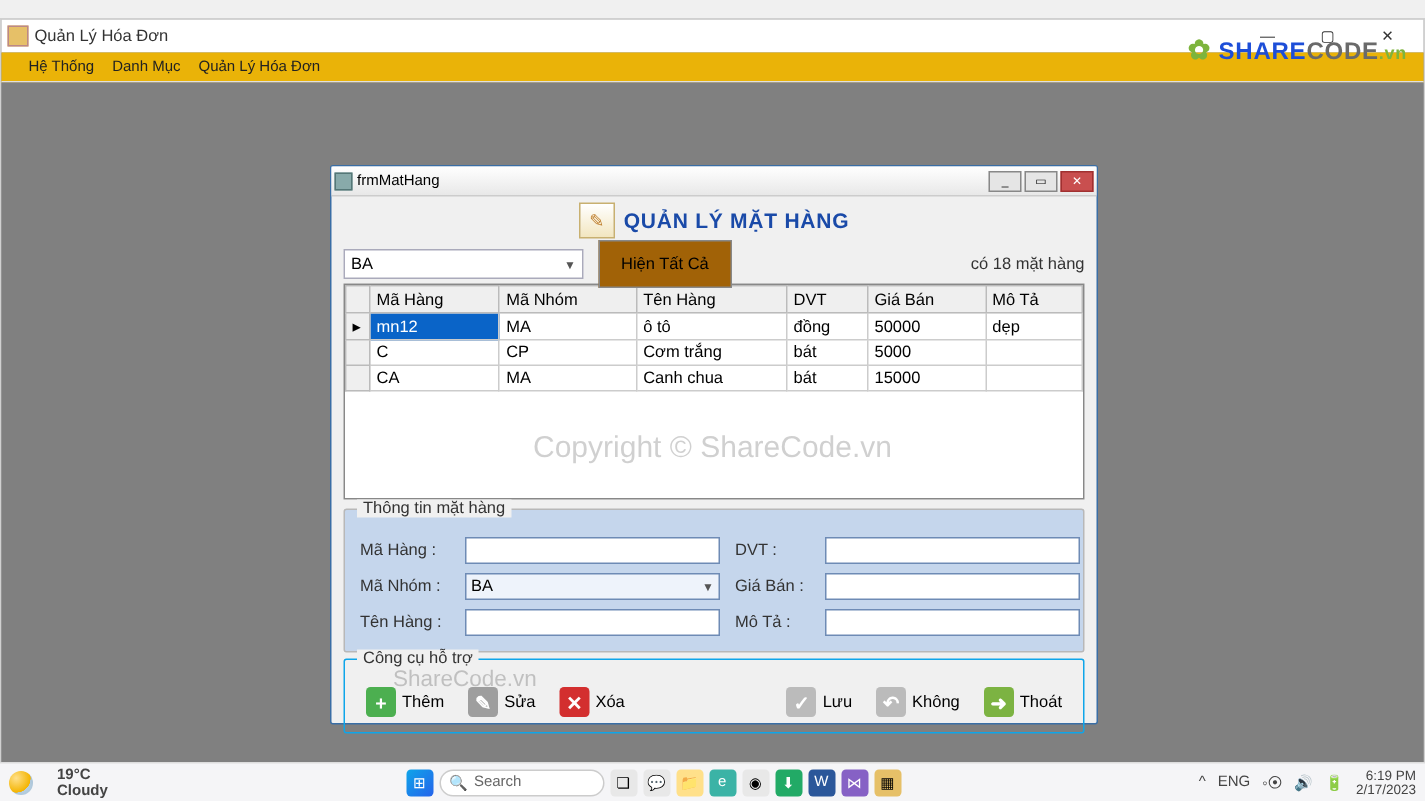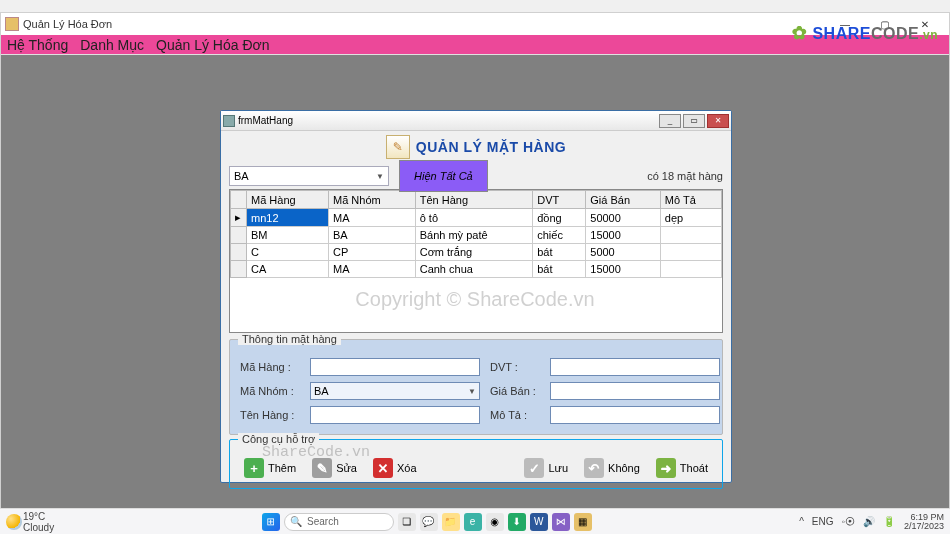--- a/index.html
+++ b/index.html
@@ -4,39 +4,39 @@
 <style>
 * { box-sizing: border-box; margin: 0; padding: 0; font-family: "Segoe UI", Tahoma, sans-serif; }
 body { width: 950px; height: 534px; background: #f0f0f0; overflow: hidden; position: relative; }
 
 
 .app-window { position: absolute; left: 0; top: 12px; width: 950px; height: 508px; background: #808080; border: 1px solid #d0d0d0; }
 .app-titlebar { height: 22px; background: #fff; display: flex; align-items: center; padding: 0 4px; font-size: 11px; color: #333; }
 .app-titlebar .icon { width: 14px; height: 14px; margin-right: 4px; background: #e6c068; border: 1px solid #b88; }
 .app-titlebar .spacer { flex: 1; }
 .win-btn { width: 40px; height: 22px; display: flex; align-items: center; justify-content: center; font-size: 10px; color: #333; }
-.app-menubar { height: 20px; background: #ec4899; display: flex; align-items: center; gap: 12px; padding: 0 6px; font-size: 14px; color: #222; border-bottom: 1px solid #e0e0e0; }
+.app-menubar { height: 20px; background: #eab308; display: flex; align-items: center; gap: 12px; padding: 0 18px; font-size: 10px; color: #222; border-bottom: 1px solid #e0e0e0; }
 .app-client { position: relative; width: 100%; height: calc(100% - 42px); background: #808080; }
 
 
 .dialog { position: absolute; left: 219px; top: 55px; width: 512px; height: 373px; background: #f0f0f0; border: 1px solid #3a6ea5; border-radius: 2px; }
 .dlg-titlebar { height: 20px; background: linear-gradient(#fff,#e8e8e8); display: flex; align-items: center; padding: 0 2px; font-size: 10px; border-bottom: 1px solid #ccc; }
 .dlg-titlebar .icon { width: 12px; height: 12px; margin-right: 3px; background: #8aa; border: 1px solid #577; }
 .dlg-titlebar .spacer { flex: 1; }
 .dlg-btn { width: 22px; height: 14px; border: 1px solid #888; margin-left: 2px; display: flex; align-items: center; justify-content: center; font-size: 8px; background: #e5e5e5; }
 .dlg-btn.close { background: #c94f4f; border-color: #a03030; color: #fff; }
 
 .dlg-header { height: 32px; display: flex; align-items: center; justify-content: center; gap: 6px; }
 .dlg-header .hicon { width: 24px; height: 24px; border: 1px solid #c8b070; background: linear-gradient(#fff,#f2e6c0); display:flex;align-items:center;justify-content:center;font-size:12px;color:#c08030; }
 .dlg-header .htitle { color: #1a4aa8; font-weight: 700; font-size: 14px; letter-spacing: 0.5px; }
 
 .filter-row { height: 26px; display: flex; align-items: center; padding: 0 8px; gap: 10px; font-size: 11px; }
 .combo { width: 160px; height: 20px; border: 1px solid #aab; background: #fff; display: flex; align-items: center; padding: 0 4px; font-size: 11px; }
 .combo .arrow { margin-left: auto; font-size: 8px; color: #555; }
-.btn-std { height: 32px; padding: 0 14px; border: 1px solid #888; background: #8b5cf6; font-size: 11px; display: flex; align-items: center; font-style: italic; }
+.btn-std { height: 32px; padding: 0 14px; border: 1px solid #888; background: #a16207; font-size: 11px; display: flex; align-items: center; }
 .filter-row .count { margin-left: auto; color: #333; }
 
 .grid { margin: 0 8px; border: 1px solid #888; height: 144px; background: #fff; overflow: hidden; }
 .grid table { border-collapse: collapse; width: 100%; font-size: 11px; }
 .grid th { background: #efefef; border: 1px solid #bbb; text-align: left; padding: 2px 4px; font-weight: 400; height: 18px; }
 .grid td { border: 1px solid #ccc; padding: 2px 4px; height: 17px; }
 .grid td.rowhdr { width: 16px; background: #efefef; border: 1px solid #bbb; }
 .grid td.sel { background: #0a64c8; color: #fff; }
 
 .groupbox { margin: 6px 8px 0 8px; border: 1px solid #b8b8b8; border-radius: 2px; background: #c5d6ec; position: relative; padding: 18px 10px 10px 10px; font-size: 11px; }
@@ -52,25 +52,25 @@
 .tbtn { display: flex; align-items: center; gap: 4px; height: 24px; padding: 0 6px; }
 .tbtn .ticon { width: 20px; height: 20px; border-radius: 3px; display: flex; align-items: center; justify-content: center; color: #fff; font-weight: bold; font-size: 13px; }
 .ic-add { background: #4caf50; } .ic-edit { background: #9e9e9e; } .ic-del { background: #d32f2f; }
 .ic-save { background: #bbb; } .ic-undo { background: #bbb; } .ic-exit { background: #7cb342; }
 .tspacer { flex: 1; }
 
 
 .watermark-logo { position: absolute; right: 12px; top: 22px; font-size: 16px; font-weight: 700; letter-spacing: 0.5px; }
 .watermark-logo .g { color: #1d4ed8; } .watermark-logo .d { color: #6a6a6a; } .watermark-logo .v { color: #7db43c; font-size: 12px; }
 .watermark-center { position: absolute; left: 50%; top: 56%; transform: translate(-50%,-50%); font-size: 20px; color: rgba(120,120,120,.35); text-shadow: 0 1px 1px rgba(255,255,255,.5); pointer-events: none; white-space: nowrap; }
-.watermark-small { position: absolute; left: 262px; top: 444px; font-size: 15px; color: rgba(120,120,120,.4); pointer-events: none; font-family: Liberation Mono, monospace; }
+.watermark-small { position: absolute; left: 262px; top: 444px; font-size: 15px; color: rgba(120,120,120,.4); pointer-events: none; }
 
 
 .taskbar { position: absolute; left: 0; bottom: 0; width: 950px; height: 26px; background: #f5f5f7; border-top: 1px solid #ddd; display: flex; align-items: center; font-size: 10px; padding: 0 6px; }
-.weather { display: flex; align-items: center; gap: 1px; color: #444; }
+.weather { display: flex; align-items: center; gap: 16px; color: #444; font-weight: bold; }
 .weather .wicon { width: 16px; height: 16px; background: radial-gradient(circle at 30% 30%, #ffe08a, #f4b400 60%, transparent 61%), radial-gradient(circle at 60% 65%, #bcd4e6, #9fb8cc); border-radius: 50%; }
 .task-center { flex: 1; display: flex; justify-content: center; align-items: center; gap: 4px; }
 .task-ic { width: 18px; height: 18px; border-radius: 3px; display: flex; align-items: center; justify-content: center; font-size: 10px; background: #e8e8e8; }
 .search-pill { width: 110px; height: 18px; border: 1px solid #ccc; border-radius: 10px; display: flex; align-items: center; padding: 0 6px; gap: 4px; color: #666; background: #fff; }
 .tray { display: flex; align-items: center; gap: 8px; color: #444; }
 .tray .clock { text-align: right; line-height: 1; }
 .tray .clock div { font-size: 9px; }
 </style>
 </head>
 <body>
@@ -132,29 +132,20 @@
                 <td class="rowhdr">▸</td>
   <td class="sel">mn12</td>
                 <td>MA</td>
                 <td>ô tô</td>
                 <td>đồng</td>
                 <td>50000</td>
                 <td>dẹp</td>
               </tr>
               <tr>
                 <td class="rowhdr"></td>
-  <td class="">BM</td>
-                <td>BA</td>
-                <td>Bánh mỳ patê</td>
-                <td>chiếc</td>
-                <td>15000</td>
-                <td></td>
-              </tr>
-              <tr>
-                <td class="rowhdr"></td>
   <td class="">C</td>
                 <td>CP</td>
                 <td>Cơm trắng</td>
                 <td>bát</td>
                 <td>5000</td>
                 <td></td>
               </tr>
               <tr>
                 <td class="rowhdr"></td>
   <td class="">CA</td>

